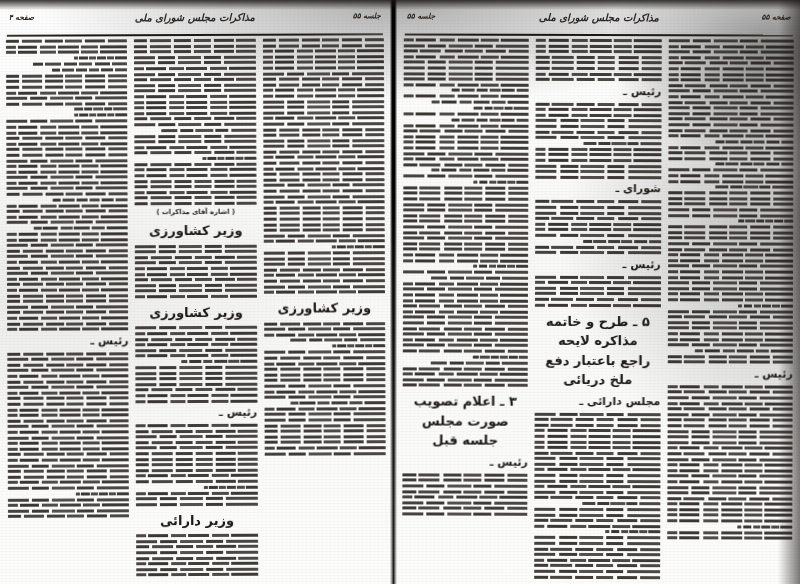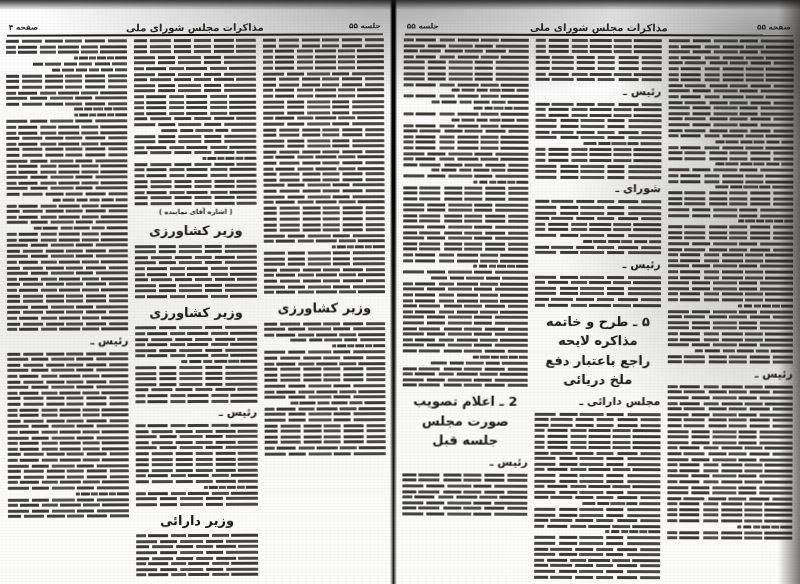--- a/index.html
+++ b/index.html
@@ -48,23 +48,24 @@
     background:linear-gradient(270deg,rgba(30,26,22,.58),rgba(30,26,22,0));}
 
   
   .page{position:absolute;top:0;height:584px;}
   #page-left{left:0;width:392px;transform:rotate(-.25deg);}
   #page-right{left:396px;width:404px;transform:rotate(.18deg);}
 
   
   .runhead{position:relative;height:30px;margin:6px 8px 0 8px;}
   .runhead .rh{
-    position:absolute;top:16px;white-space:nowrap;
+    position:absolute;top:6px;white-space:nowrap;
     font-size:7.4px;font-weight:bold;color:#2b2622;
     letter-spacing:.2px;
+    font-style:italic;
   }
   .runhead .rh-right{right:2px;}
   .runhead .rh-center{left:50%;transform:translateX(-50%);font-size:10px;}
   .runhead .rh-left{left:2px;}
   .rule{
     position:absolute;left:0;right:0;bottom:0;height:2px;
     background:linear-gradient(90deg,#3a332d,#181512 20%,#201b17 80%,#4a423a);
   }
 
   
@@ -247,21 +248,21 @@
             <div class="para"></div>
             <div class="ln  "></div>
             <div class="ln v3 "></div>
             <div class="ln v3 "></div>
             <div class="ln  "></div>
             <div class="ln  "></div>
             <div class="ln v3 "></div>
             <div class="ln  "></div>
             <div class="ln  "></div>
           </div>
-        <div class="centerline">( اشاره آقای نماینده )</div>
+        <div class="centerline">( اشاره آقای مذاکرات )</div>
         <div class="heading">وزیر کشاورزی</div>
         <div class="body-fill">
             <div class="ln v2 "></div>
             <div class="ln v2 "></div>
             <div class="ln  "></div>
             <div class="ln v2 "></div>
             <div class="ln v3 "></div>
             <div class="ln v3 "></div>
             <div class="ln  "></div>
             <div class="ln v2 "></div>
@@ -718,21 +719,21 @@
             <div class="ln  "></div>
             <div class="ln  short2"></div>
             <div class="para"></div>
             <div class="ln v2 short3"></div>
             <div class="para"></div>
             <div class="ln  "></div>
             <div class="ln v3 "></div>
             <div class="ln v2 "></div>
             <div class="ln  "></div>
           </div>
-        <div class="heading">2 ـ اعلام تصویب صورت مجلس جلسه قبل</div>
+        <div class="heading">۳ ـ اعلام تصویب صورت مجلس جلسه قبل</div>
         <div class="speakerline">
           <span class="speaker">رئیس ـ</span>
         </div>
         <div class="body-fill">
             <div class="ln  "></div>
             <div class="ln  "></div>
             <div class="ln v2 "></div>
             <div class="ln  "></div>
             <div class="ln v3 "></div>
             <div class="ln v2 "></div>

